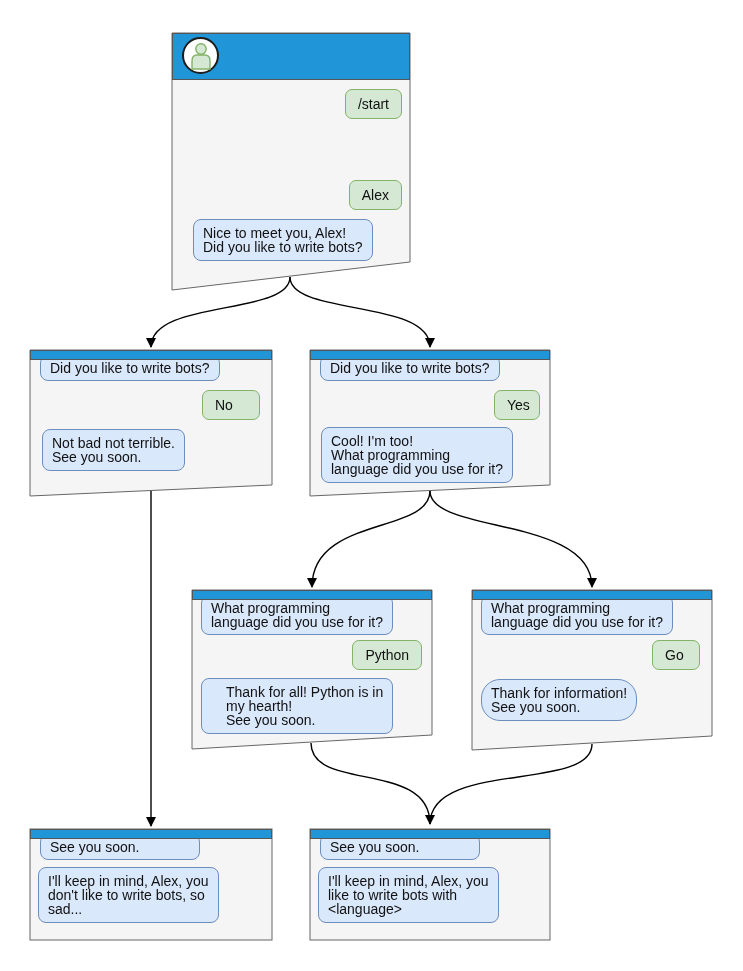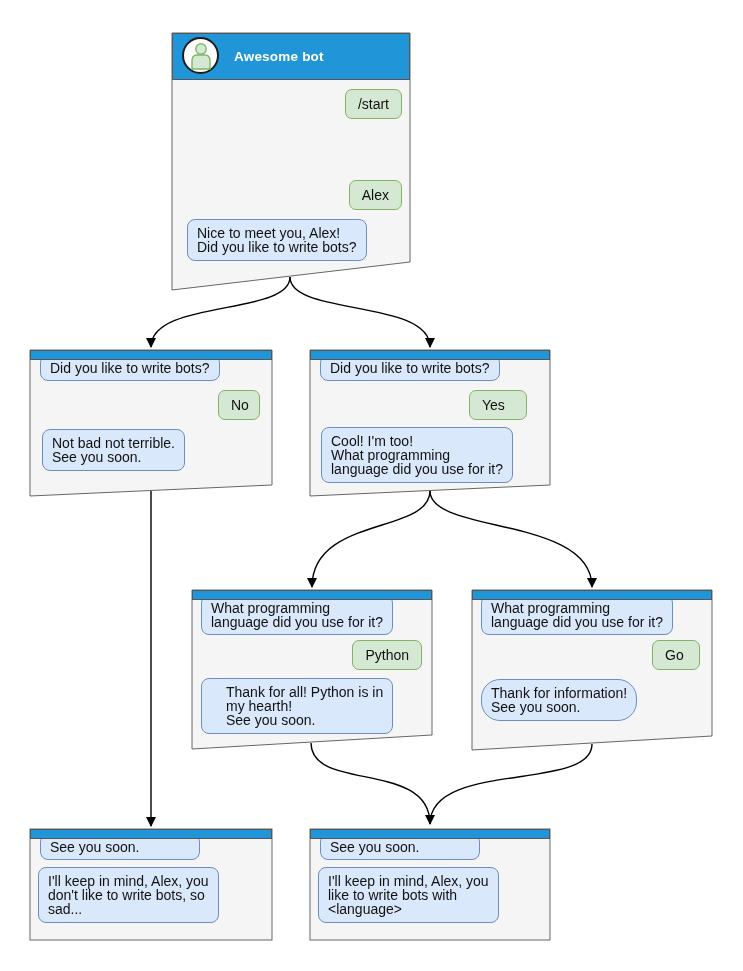--- a/index.html
+++ b/index.html
@@ -61,36 +61,35 @@
     <path d="M 592 744 C 592 792, 430 760, 430 824" fill="none" stroke="#000" stroke-width="1.4"></path>
   </svg>
 
   <div class="titlebar main" style="left:172px;top:33px;width:238px;height:47px;">
     <div class="avatar">
       <svg width="26" height="28" viewBox="0 0 26 28">
         <path d="M4,27 L4,19 Q4,13 9,13 L17,13 Q22,13 22,19 L22,27 Z" fill="#d5e8d4" stroke="#82b366" stroke-width="1.4"></path>
         <circle cx="13" cy="7" r="5.2" fill="#d5e8d4" stroke="#82b366" stroke-width="1.4"></circle>
       </svg>
     </div>
-    <span class="bot-title">Awesome bot</span>
   </div>
   <div class="bubble user" style="right:341px;top:89px;">/start</div>
   <div class="bubble user" style="right:341px;top:180px;text-align:center;">Alex</div>
-  <div class="bubble bot" style="left:187px;top:219px;">Nice to meet you, Alex!
+  <div class="bubble bot" style="left:193px;top:219px;">Nice to meet you, Alex!
 Did you like to write bots?</div>
 
   <div class="titlebar" style="left:30px;top:350px;width:242px;height:10px;"></div>
   <div class="bubble bot tucked" style="left:40px;top:355px;">Did you like to write bots?</div>
-  <div class="bubble user" style="right:483px;top:390px;width:42px;text-align:right;">No</div>
+  <div class="bubble user" style="right:483px;top:390px;width:58px;">No</div>
   <div class="bubble bot" style="left:42px;top:429px;">Not bad not terrible.
 See you soon.</div>
 
   <div class="titlebar" style="left:310px;top:350px;width:240px;height:10px;"></div>
   <div class="bubble bot tucked" style="left:320px;top:355px;">Did you like to write bots?</div>
-  <div class="bubble user" style="right:216px;top:390px;width:58px;">Yes</div>
+  <div class="bubble user" style="right:203px;top:390px;width:46px;">Yes</div>
   <div class="bubble bot" style="left:321px;top:427px;">Cool! I'm too!
 What programming
 language did you use for it?</div>
 
   <div class="titlebar" style="left:192px;top:590px;width:240px;height:10px;"></div>
   <div class="bubble bot tucked" style="left:201px;top:595px;">What programming
 language did you use for it?</div>
   <div class="bubble user" style="right:321px;top:640px;">Python</div>
   <div class="bubble bot" style="left:201px;top:678px;padding-left:24px;">Thank for all! Python is in
 my hearth!

